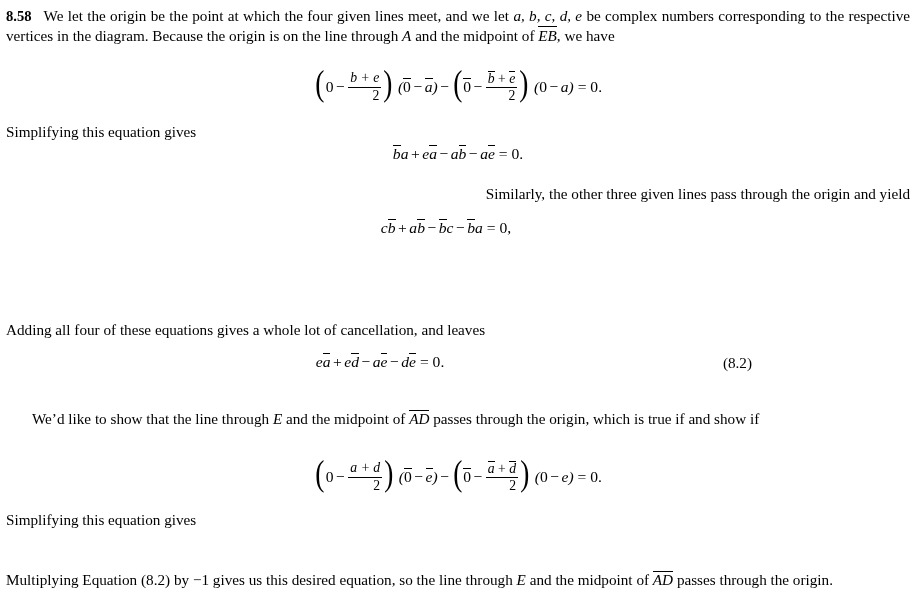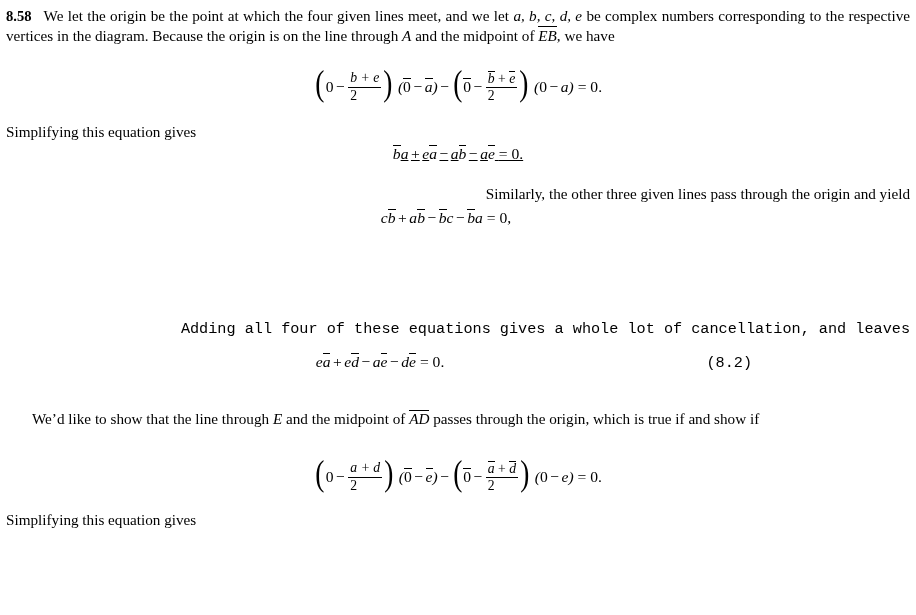--- a/index.html
+++ b/index.html
@@ -49,21 +49,21 @@
     text-align: center;
     font-size: 15.6px;
     font-family: "Liberation Serif", serif;
   }
   .eqline { white-space: nowrap; }
 
   
   .frac {
     display: inline-block;
     vertical-align: middle;
-    text-align: left;
+    text-align: right;
     font-size: 0.88em;
     line-height: 1.05;
     margin: 0 1px;
     position: relative;
     top: -0.08em;
   }
   .frac .num {
     display: block;
     padding: 0 2px 1px 2px;
   }
@@ -97,21 +97,21 @@
     padding-top: 0.5px;
   }
   .op { font-style: normal; padding: 0 2.5px; }
   .opn { font-style: normal; }
 
   .eqnum {
     position: absolute;
     right: 8px;
     font-size: 15.2px;
     font-style: normal;
-    font-family: Liberation Mono, monospace;
+    font-family: Liberation Serif, serif;
   }
 
   .row { position: absolute; }
 </style>
 </head>
 <body>
 
 <div class="page">
 
   <div class="block-1">
@@ -123,40 +123,40 @@
       <span class="bigparen">(</span><span class="mathup">0</span><span class="op">−</span><span class="frac"><span class="num math">b + e</span><span class="den mathup">2</span></span><span class="bigparen">)</span>
       <span>(<span class="ovl mathup">0</span><span class="op">−</span><span class="ovl math">a</span>)</span><span class="op">−</span><span class="bigparen">(</span><span class="ovl mathup">0</span><span class="op">−</span><span class="frac"><span class="num"><span class="ovl math">b</span> <span class="opn">+</span> <span class="ovl math">e</span></span><span class="den mathup">2</span></span><span class="bigparen">)</span>
       <span>(<span class="mathup">0</span><span class="op">−</span><span class="math">a</span>)</span> <span class="mathup">= 0.</span>
     </span>
   </div>
 
   <div class="row" style="left:6px; top:122px; width:904px;">
     <p class="para" style="text-align:left;">Simplifying this equation gives</p>
   </div>
 
-  <div class="eq" style="position:absolute; left:0; top:145px; width:916px;text-decoration:underline;">
+  <div class="eq" style="position:absolute; left:0; top:145px; width:916px;">
     <span class="eqline math">
       <span class="ovl">b</span><span class="math">a</span><span class="op">+</span><span class="math">e</span><span class="ovl">a</span><span class="op">−</span><span class="math">a</span><span class="ovl">b</span><span class="op">−</span><span class="math">a</span><span class="ovl">e</span> <span class="mathup">= 0.</span>
     </span>
     
   </div>
 
   <div class="row" style="left:6px; top:184px; width:904px;">
     <p class="para" style="text-align:right;">Similarly, the other three given lines pass through the origin and yield</p>
   </div>
 
-  <div class="eq" style="position:absolute; left:0; top:205px; width:892px; line-height:1.62;">
+  <div class="eq" style="position:absolute; left:0; top:215px; width:892px; line-height:1.62;">
     <div>
       <span class="eqline math"><span class="math">c</span><span class="ovl">b</span><span class="op">+</span><span class="math">a</span><span class="ovl">b</span><span class="op">−</span><span class="ovl">b</span><span class="math">c</span><span class="op">−</span><span class="ovl">b</span><span class="math">a</span> <span class="mathup">= 0,</span></span>
       
     </div>
   </div>
 
   <div class="row" style="left:6px; top:320px; width:904px;">
-    <p class="para" style="text-align:right;font-family:Liberation Mono, monospace;">Adding all four of these equations gives a whole lot of cancellation, and leaves</p>
+    <p class="para" style="text-align:left;">Adding all four of these equations gives a whole lot of cancellation, and leaves</p>
   </div>
 
   <div style="position:absolute; left:0; top:353px; width:760px;">
     <div class="eq">
       <span class="eqline math"><span class="math">e</span><span class="ovl">a</span><span class="op">+</span><span class="math">e</span><span class="ovl">d</span><span class="op">−</span><span class="math">a</span><span class="ovl">e</span><span class="op">−</span><span class="math">d</span><span class="ovl">e</span> <span class="mathup">= 0.</span></span>
       
     </div>
     <span class="eqnum" style="top:1px;">(8.2)</span>
   </div>
 
@@ -170,14 +170,17 @@
       <span>(<span class="ovl mathup">0</span><span class="op">−</span><span class="ovl math">e</span>)</span><span class="op">−</span><span class="bigparen">(</span><span class="ovl mathup">0</span><span class="op">−</span><span class="frac"><span class="num"><span class="ovl math">a</span> <span class="opn">+</span> <span class="ovl math">d</span></span><span class="den mathup">2</span></span><span class="bigparen">)</span>
       <span>(<span class="mathup">0</span><span class="op">−</span><span class="math">e</span>)</span> <span class="mathup">= 0.</span>
     </span>
   </div>
 
   <div class="row" style="left:6px; top:510px; width:904px;">
     <p class="para" style="text-align:left;">Simplifying this equation gives</p>
   </div>
 
 
+  <div class="row" style="left:6px; top:570px; width:904px;">
+    <p class="para"><span>Multiplying Equation (8.2) by</span> <span>−1</span> <span>gives us this desired equation, so the line through</span> <span class="math">E</span> <span>and the midpoint of</span> <span class="math seg">AD</span> <span>passes through the origin.</span></p>
+  </div>
 
 </div>
 
 </body></html>

